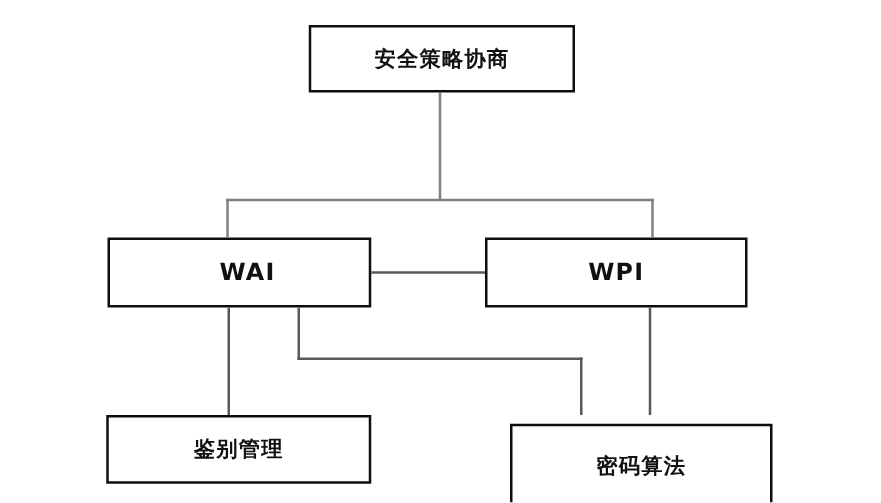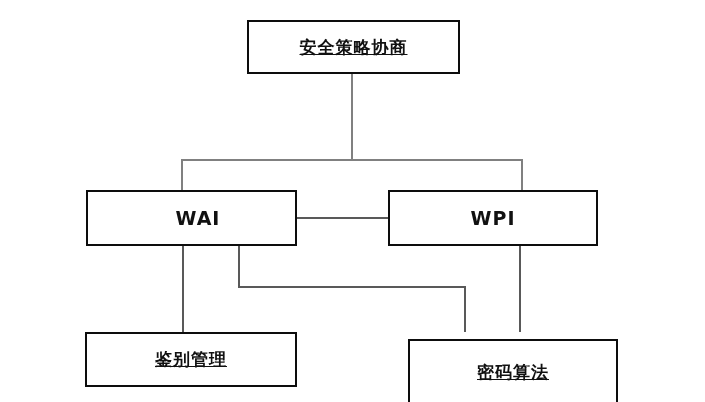--- a/index.html
+++ b/index.html
@@ -22,21 +22,20 @@
     background: #ffffff;
     display: flex;
     align-items: center;
     justify-content: center;
     color: #111111;
     font-weight: bold;
   }
   .node .label-cn {
     font-size: 17px;
     letter-spacing: 1px;
-    text-decoration: underline;
   }
   .node .label-en {
     font-size: 19px;
     letter-spacing: 1px;
   }
   .line {
     position: absolute;
     background: #808080;
   }
   .line.dark {

